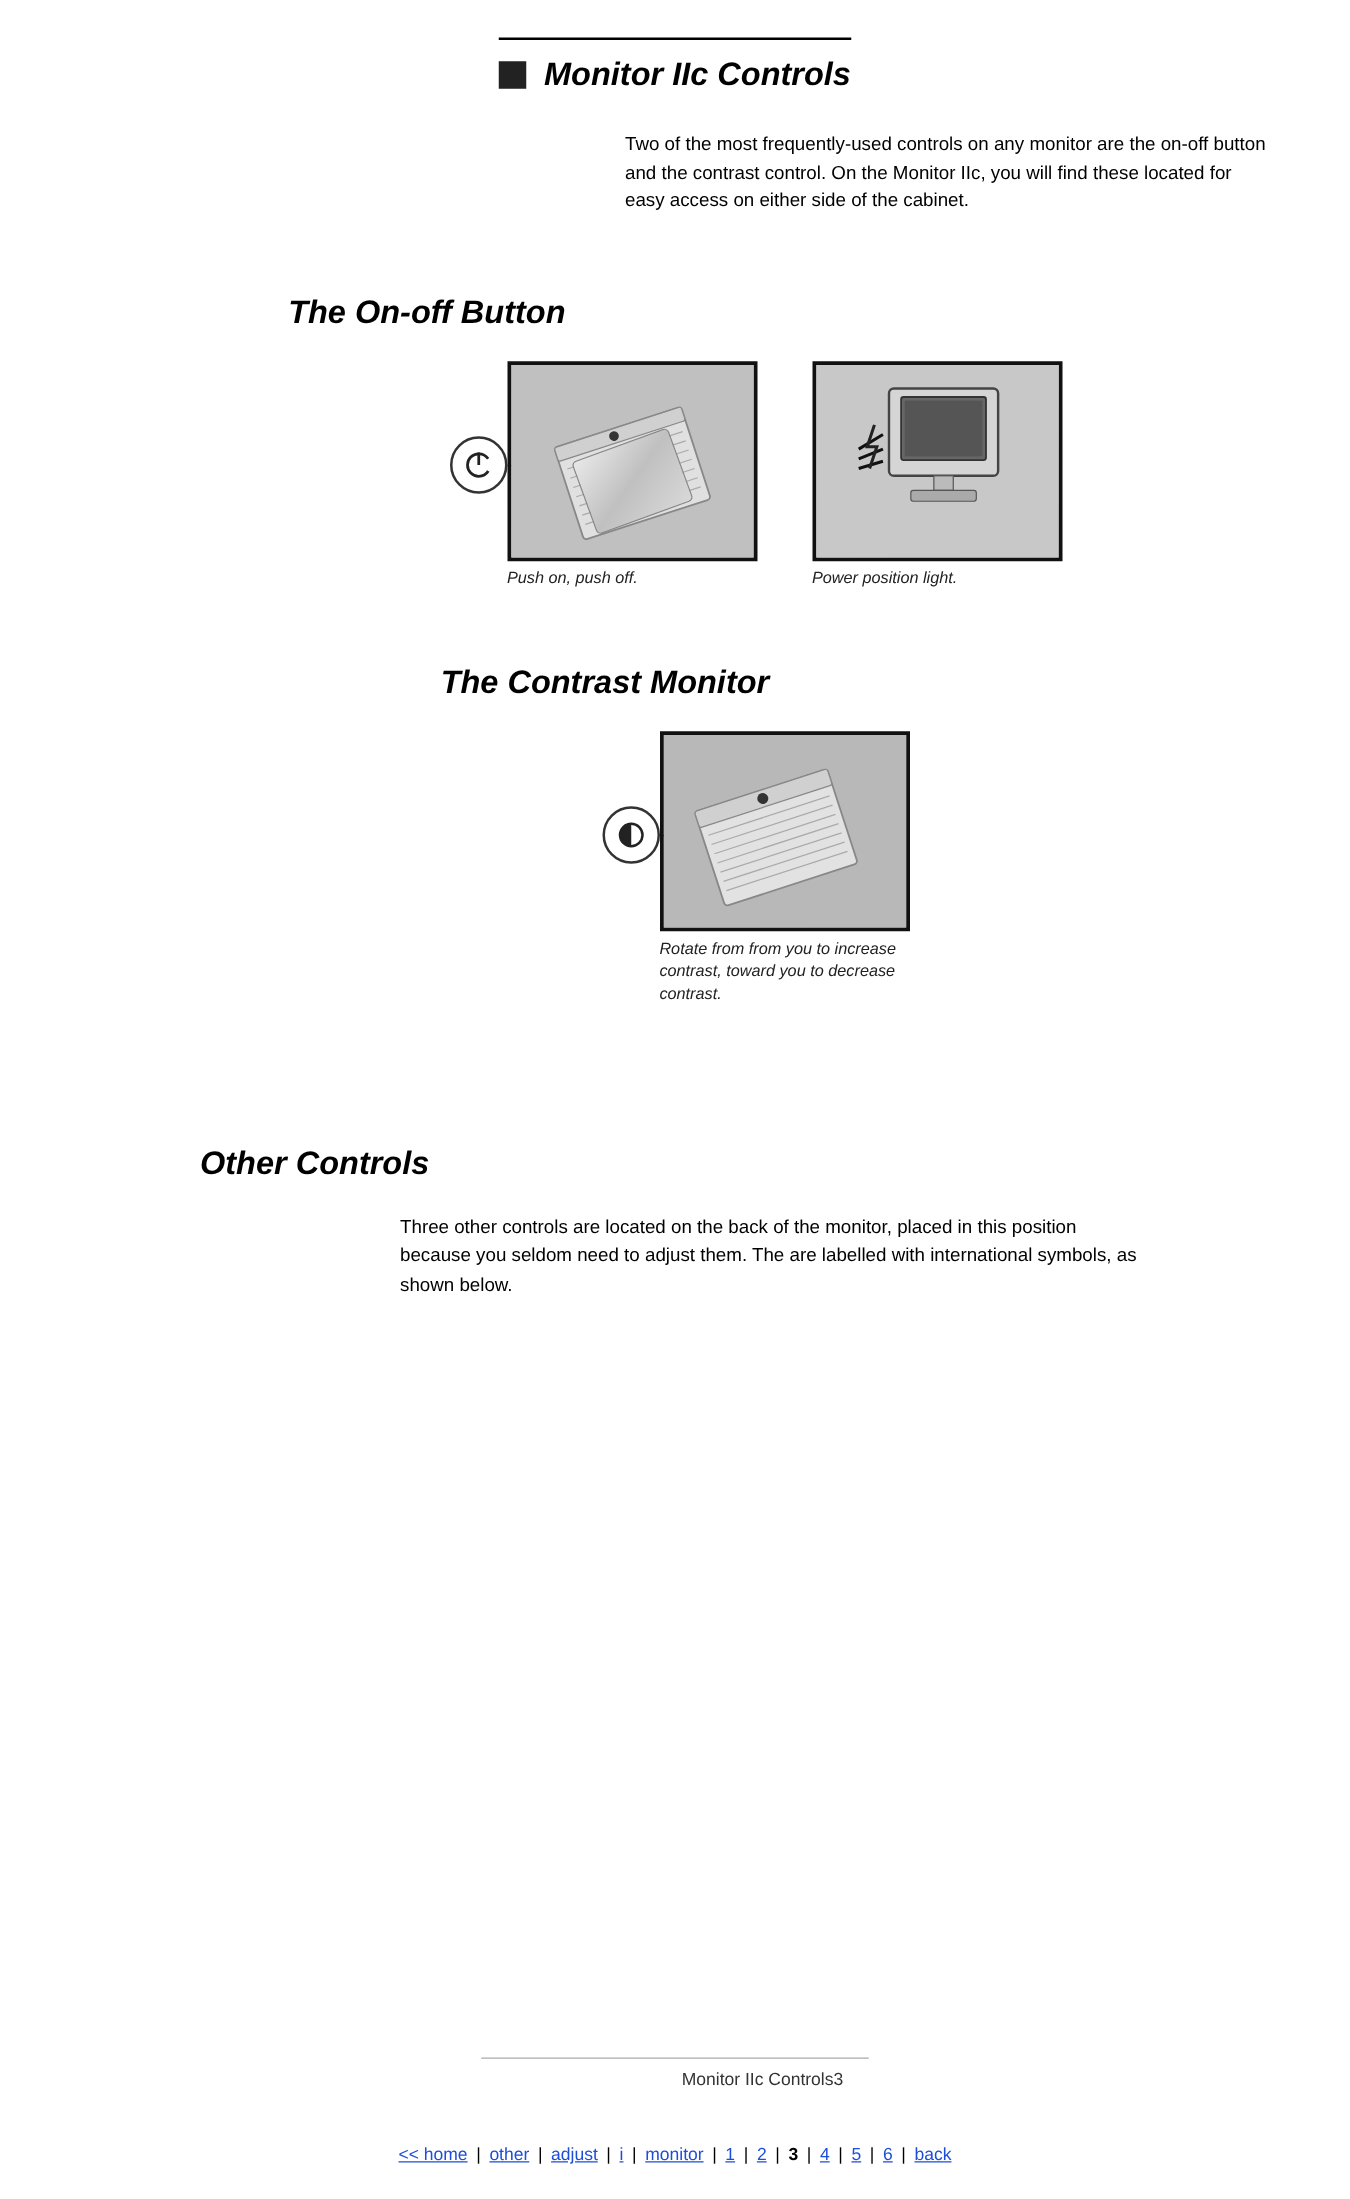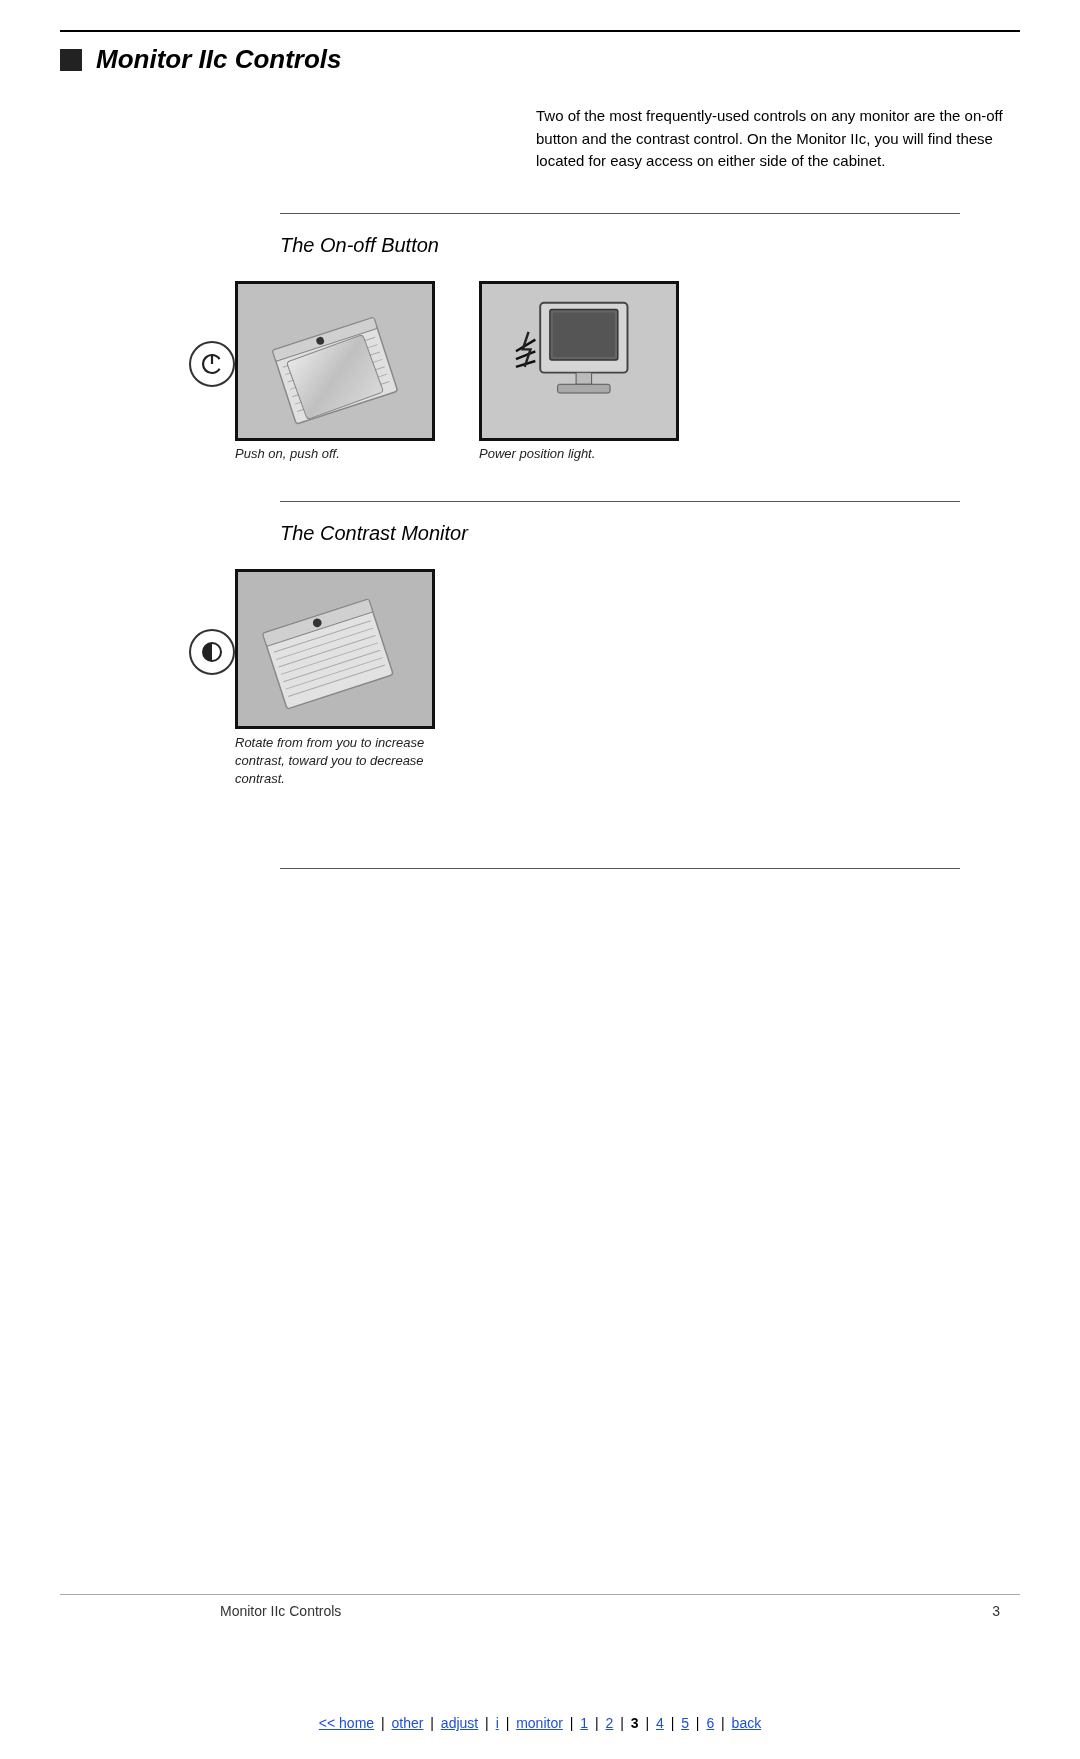--- a/index.html
+++ b/index.html
@@ -12,21 +12,22 @@
       min-height: 1759px;
       position: relative;
       padding: 0;
     }
 
     .page-container {
       width: 100%;
       min-height: 1759px;
       display: flex;
       flex-direction: column;
-      padding: 30px 60px 120px 60px;
+      padding: 30px 60px 68px 60px;
+      align-items: center;
     }
 
     
     .page-header {
       display: flex;
       align-items: center;
       border-top: 2px solid #000;
       padding-top: 12px;
       margin-bottom: 30px;
     }
@@ -42,43 +43,41 @@
     .page-title {
       font-size: 26px;
       font-weight: bold;
       font-style: italic;
     }
 
     
     .intro-section {
       display: flex;
       margin-bottom: 30px;
-      gap: 36px;
     }
 
     .intro-text {
       margin-left: 220px;
       font-size: 15px;
       line-height: 1.5;
       max-width: 540px;
     }
 
     
     .section-divider {
       border: none;
       border-top: 1.5px solid #555;
       margin: 10px 60px 20px 220px;
     }
 
     
     .section-heading {
-      font-size: 20px;
-      font-weight: normal;
+      font-size: 26px;
+      font-weight: bold;
       font-style: italic;
-      margin-left: 220px;
       margin-bottom: 24px;
     }
 
     
     .on-off-section {
       margin-bottom: 20px;
     }
 
     .image-block {
       display: flex;
@@ -401,20 +400,24 @@
       </div>
     </div>
   </div>
 
   <div class="spacer"></div>
   <div class="spacer"></div>
   <div class="spacer"></div>
 
   <hr class="section-divider" style="margin-top:10px;">
 
+  <div class="other-controls-section">
+    <div class="section-heading">Other Controls</div>
+    <div class="other-controls-text">Three other controls are located on the back of the monitor, placed in this position because you seldom need to adjust them. The are labelled with international symbols, as shown below.</div>
+  </div>
 
   <div style="flex:1;"></div>
 
   <div class="page-footer">
     <span class="footer-title">Monitor IIc Controls</span>
     <span class="footer-page-num">3</span>
   </div>
 
   <div class="spacer"></div>
 

